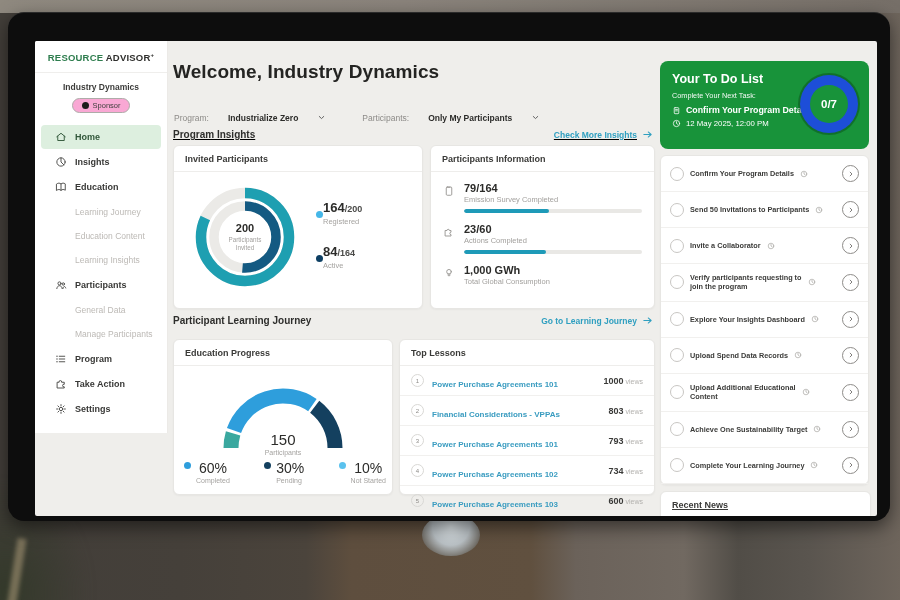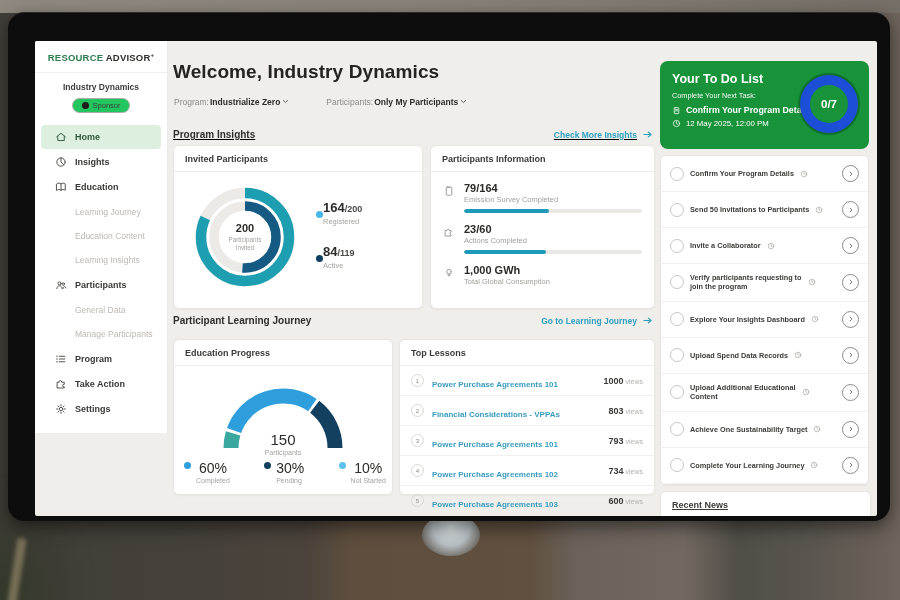--- a/index.html
+++ b/index.html
@@ -19,33 +19,33 @@
   .card{position:absolute;background:#fff;border:1px solid #e7e6e3;border-radius:6px;box-shadow:0 1px 2px rgba(0,0,0,.04);}
   .ct{font-size:9px;font-weight:bold;color:#3a3a38;padding:8px 11px 7px;border-bottom:1px solid #eeedeb;}
   .lnk{display:inline-flex;align-items:center;gap:5px;color:#2f9fc0;font-size:8.5px;font-weight:bold;cursor:pointer;}
   .lnk .ic{width:11px;height:11px;stroke-width:2.2;}
 
   
   .sidebar{position:absolute;left:0;top:0;width:132px;height:392px;background:#fff;border-right:1px solid #eceae7;}
   .logo{padding:11px 0 9px;text-align:center;font-size:9.5px;font-weight:bold;letter-spacing:.2px;border-bottom:1px solid #efeeec;}
   .logo .g{color:#2e7d4e;} .logo .d{color:#2f2f2d;} .logo sup{font-size:6px;color:#2f2f2d;}
   .org{margin-top:9px;text-align:center;font-size:8.5px;font-weight:bold;color:#3c3c3a;}
-  .sponsor{margin:6px auto 0;width:max-content;display:flex;align-items:center;gap:4px;border:1px solid #aeaca9;border-radius:9px;padding:2px 9px;font-size:7.5px;color:#3f3f3d;background:#22c55e;}
+  .sponsor{margin:6px auto 0;width:max-content;display:flex;align-items:center;gap:4px;border:1px solid #aeaca9;border-radius:9px;padding:2px 9px;font-size:7.5px;color:#3f3f3d;background:#f9a8d4;}
   .sponsor .sdot{width:7px;height:7px;border-radius:50%;background:#1c1c1a;display:inline-block;}
   .menu{margin-top:12px;}
   .side-item{display:flex;align-items:center;gap:8px;height:24px;padding:0 0 0 14px;margin:1px 6px;font-size:9px;font-weight:bold;color:#39393б;color:#393937;cursor:pointer;border-radius:4px;}
   .side-item .ic{width:12px;height:12px;color:#4c4c4a;}
   .side-item.active{background:#ddefdf;color:#31573a;}
   .side-item.active .ic{color:#31573a;}
   .side-sub{height:24px;display:flex;align-items:center;padding-left:40px;font-size:8.5px;color:#bcb9b5;cursor:pointer;}
 
   
   .welcome{position:absolute;left:138px;top:20px;font-size:19px;font-weight:bold;color:#242422;letter-spacing:.1px;}
   .filters{position:absolute;left:139px;top:56px;display:flex;gap:36px;align-items:center;}
-  .fgroup{display:flex;align-items:flex-start;gap:1px;cursor:pointer;}
+  .fgroup{display:flex;align-items:flex-start;gap:19px;cursor:pointer;margin-top:16px;}
   .flab{font-size:8.5px;color:#8d8b88;}
   .fval{font-size:8.5px;font-weight:bold;color:#2c2c2a;}
   .fgroup .ic{width:9px;height:9px;color:#555;stroke-width:2.4;}
   .shead{position:absolute;left:138px;width:480px;display:flex;justify-content:space-between;align-items:center;}
   .shead h2{margin:0;font-size:10px;font-weight:bold;color:#2e2e2c;}
 
   
   .card-invited{left:138px;top:104px;width:248px;height:162px;}
   .donut-wrap{position:absolute;left:16px;top:36px;width:110px;height:110px;}
   .donut-center{position:absolute;inset:0;display:flex;flex-direction:column;align-items:center;justify-content:center;text-align:center;}
@@ -249,21 +249,21 @@
           <div class="dleg">
             <span class="dot dot-reg"></span>
             <div>
               <span class="big">164</span><span class="small">/200</span>
               <div class="lab">Registered</div>
             </div>
           </div>
           <div class="dleg">
             <span class="dot dot-act"></span>
             <div>
-              <span class="big">84</span><span class="small">/119</span>
+              <span class="big">84</span><span class="small">/164</span>
               <div class="lab">Active</div>
             </div>
           </div>
         </div>
       </div>
 
       <div class="card card-info">
         <div class="ct">Participants Information</div>
         <div class="stats" id="info-stats">
             <div class="stat">

